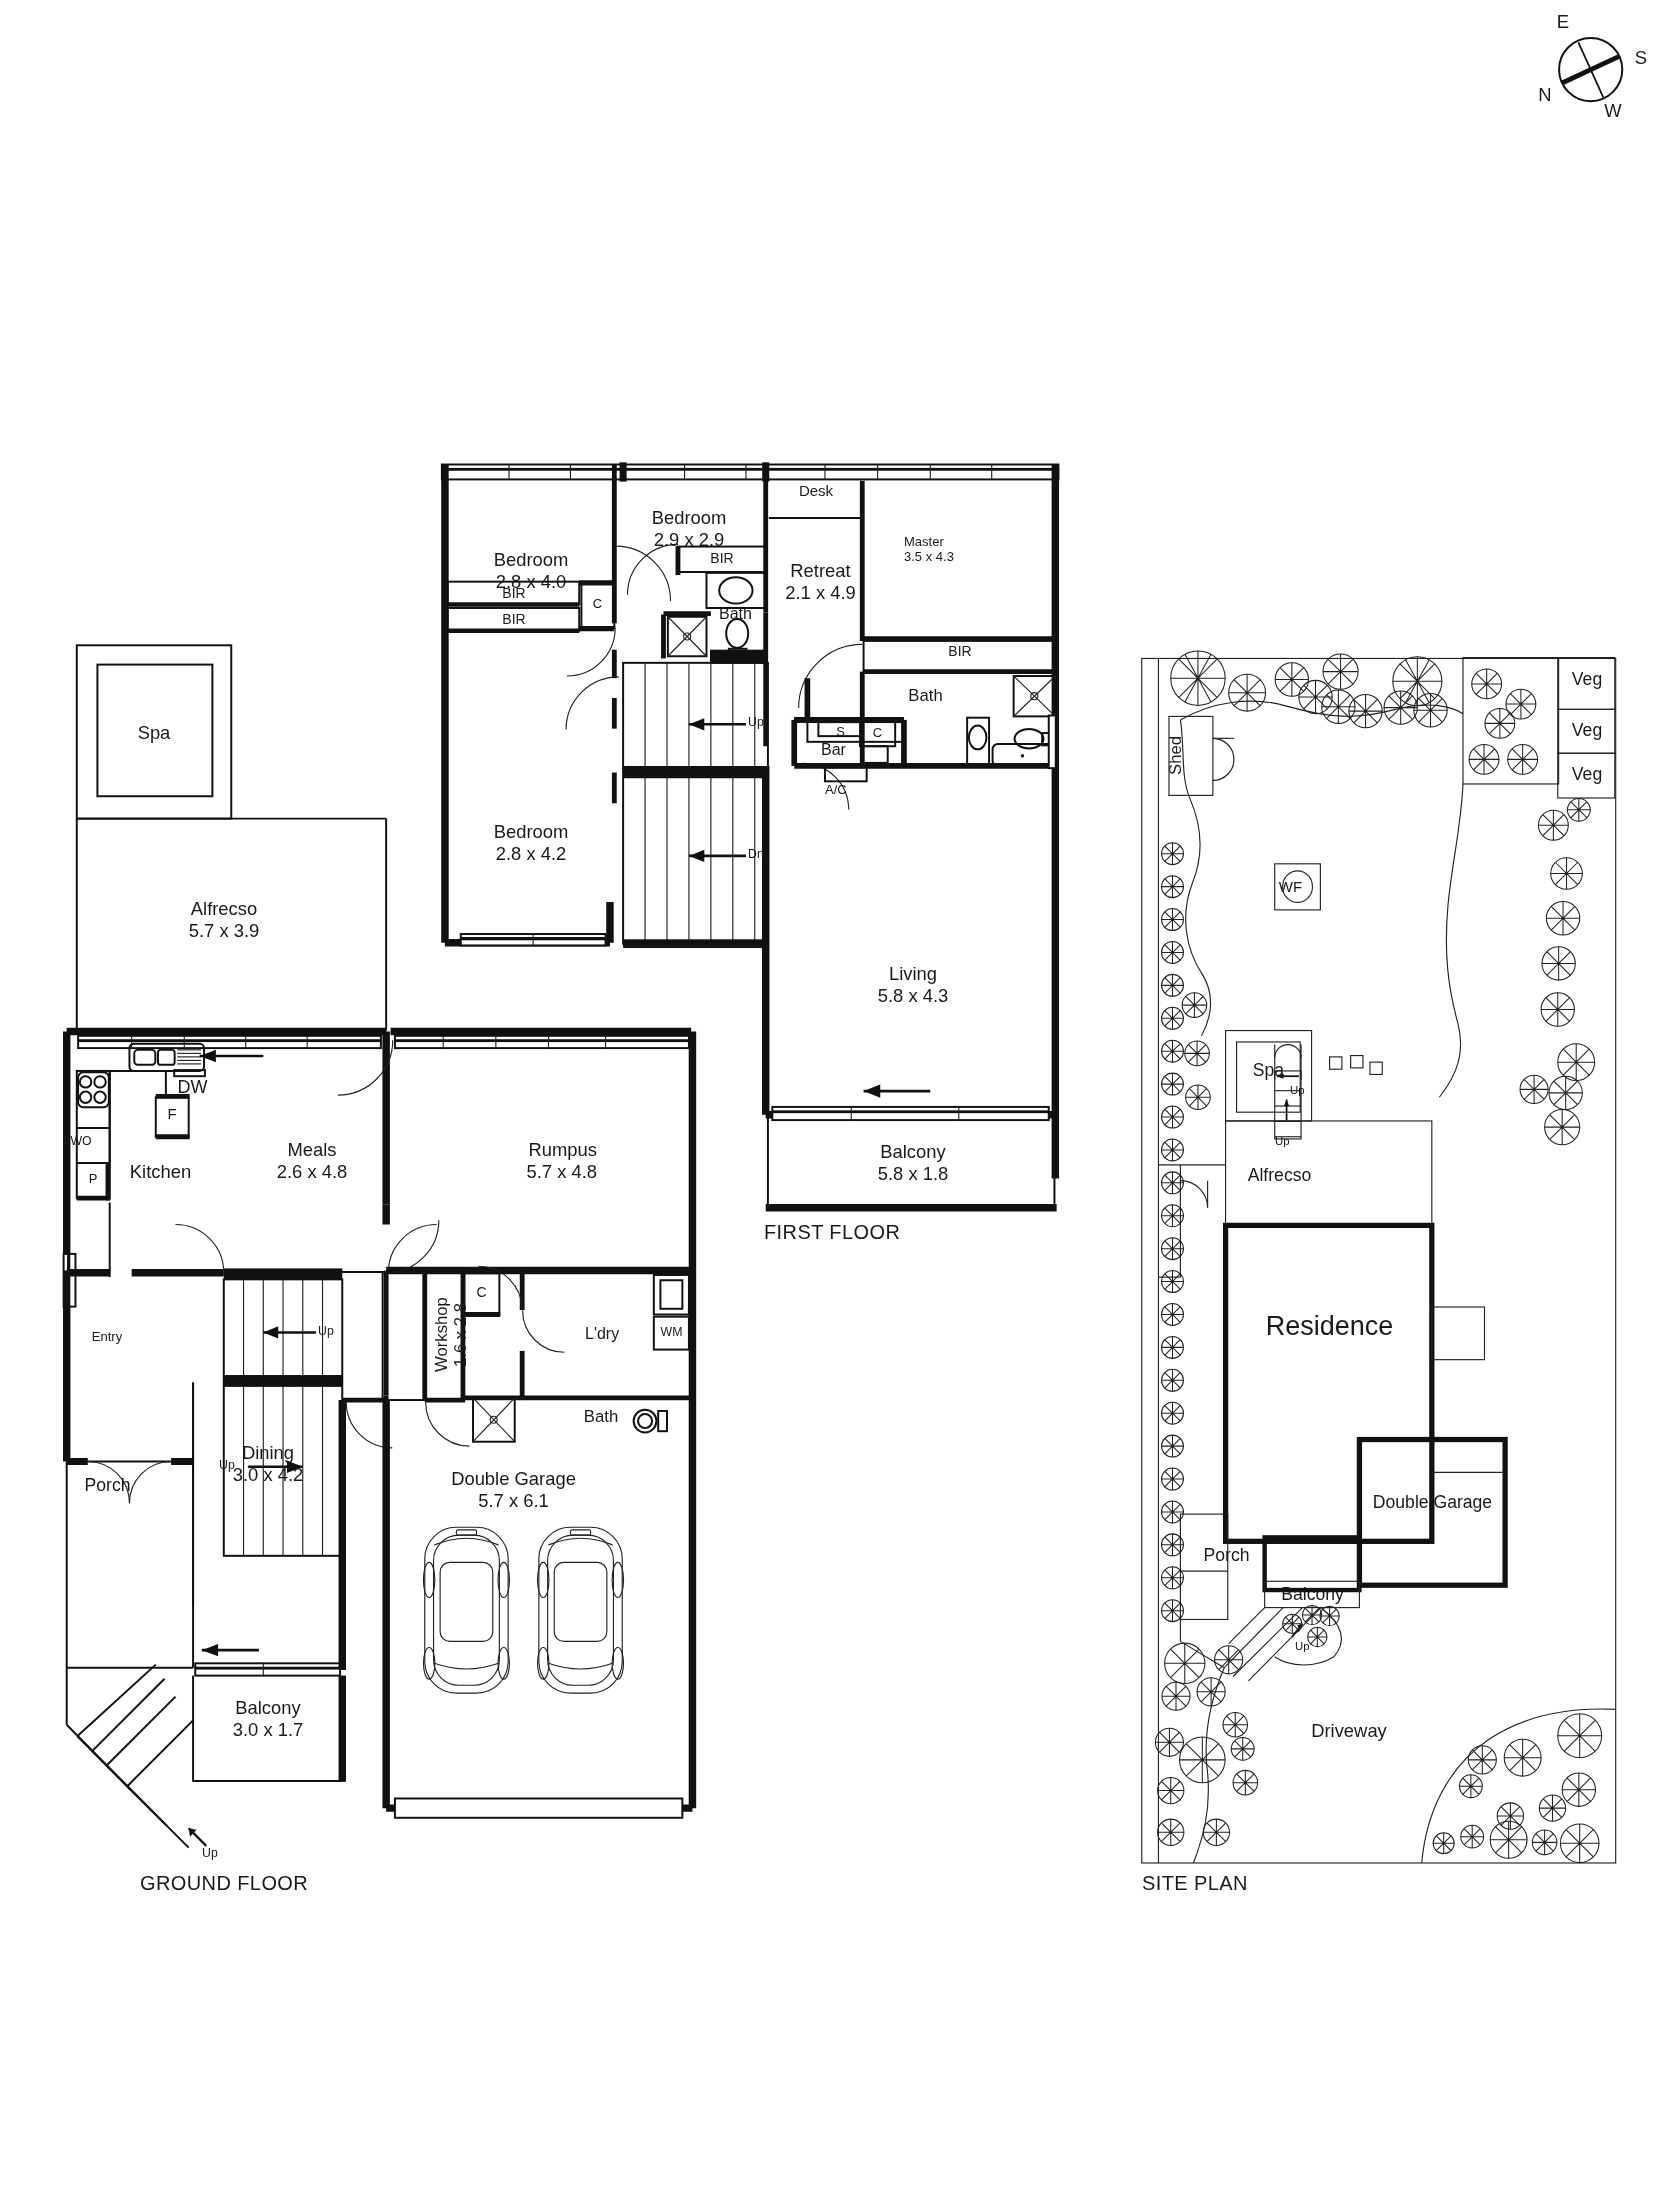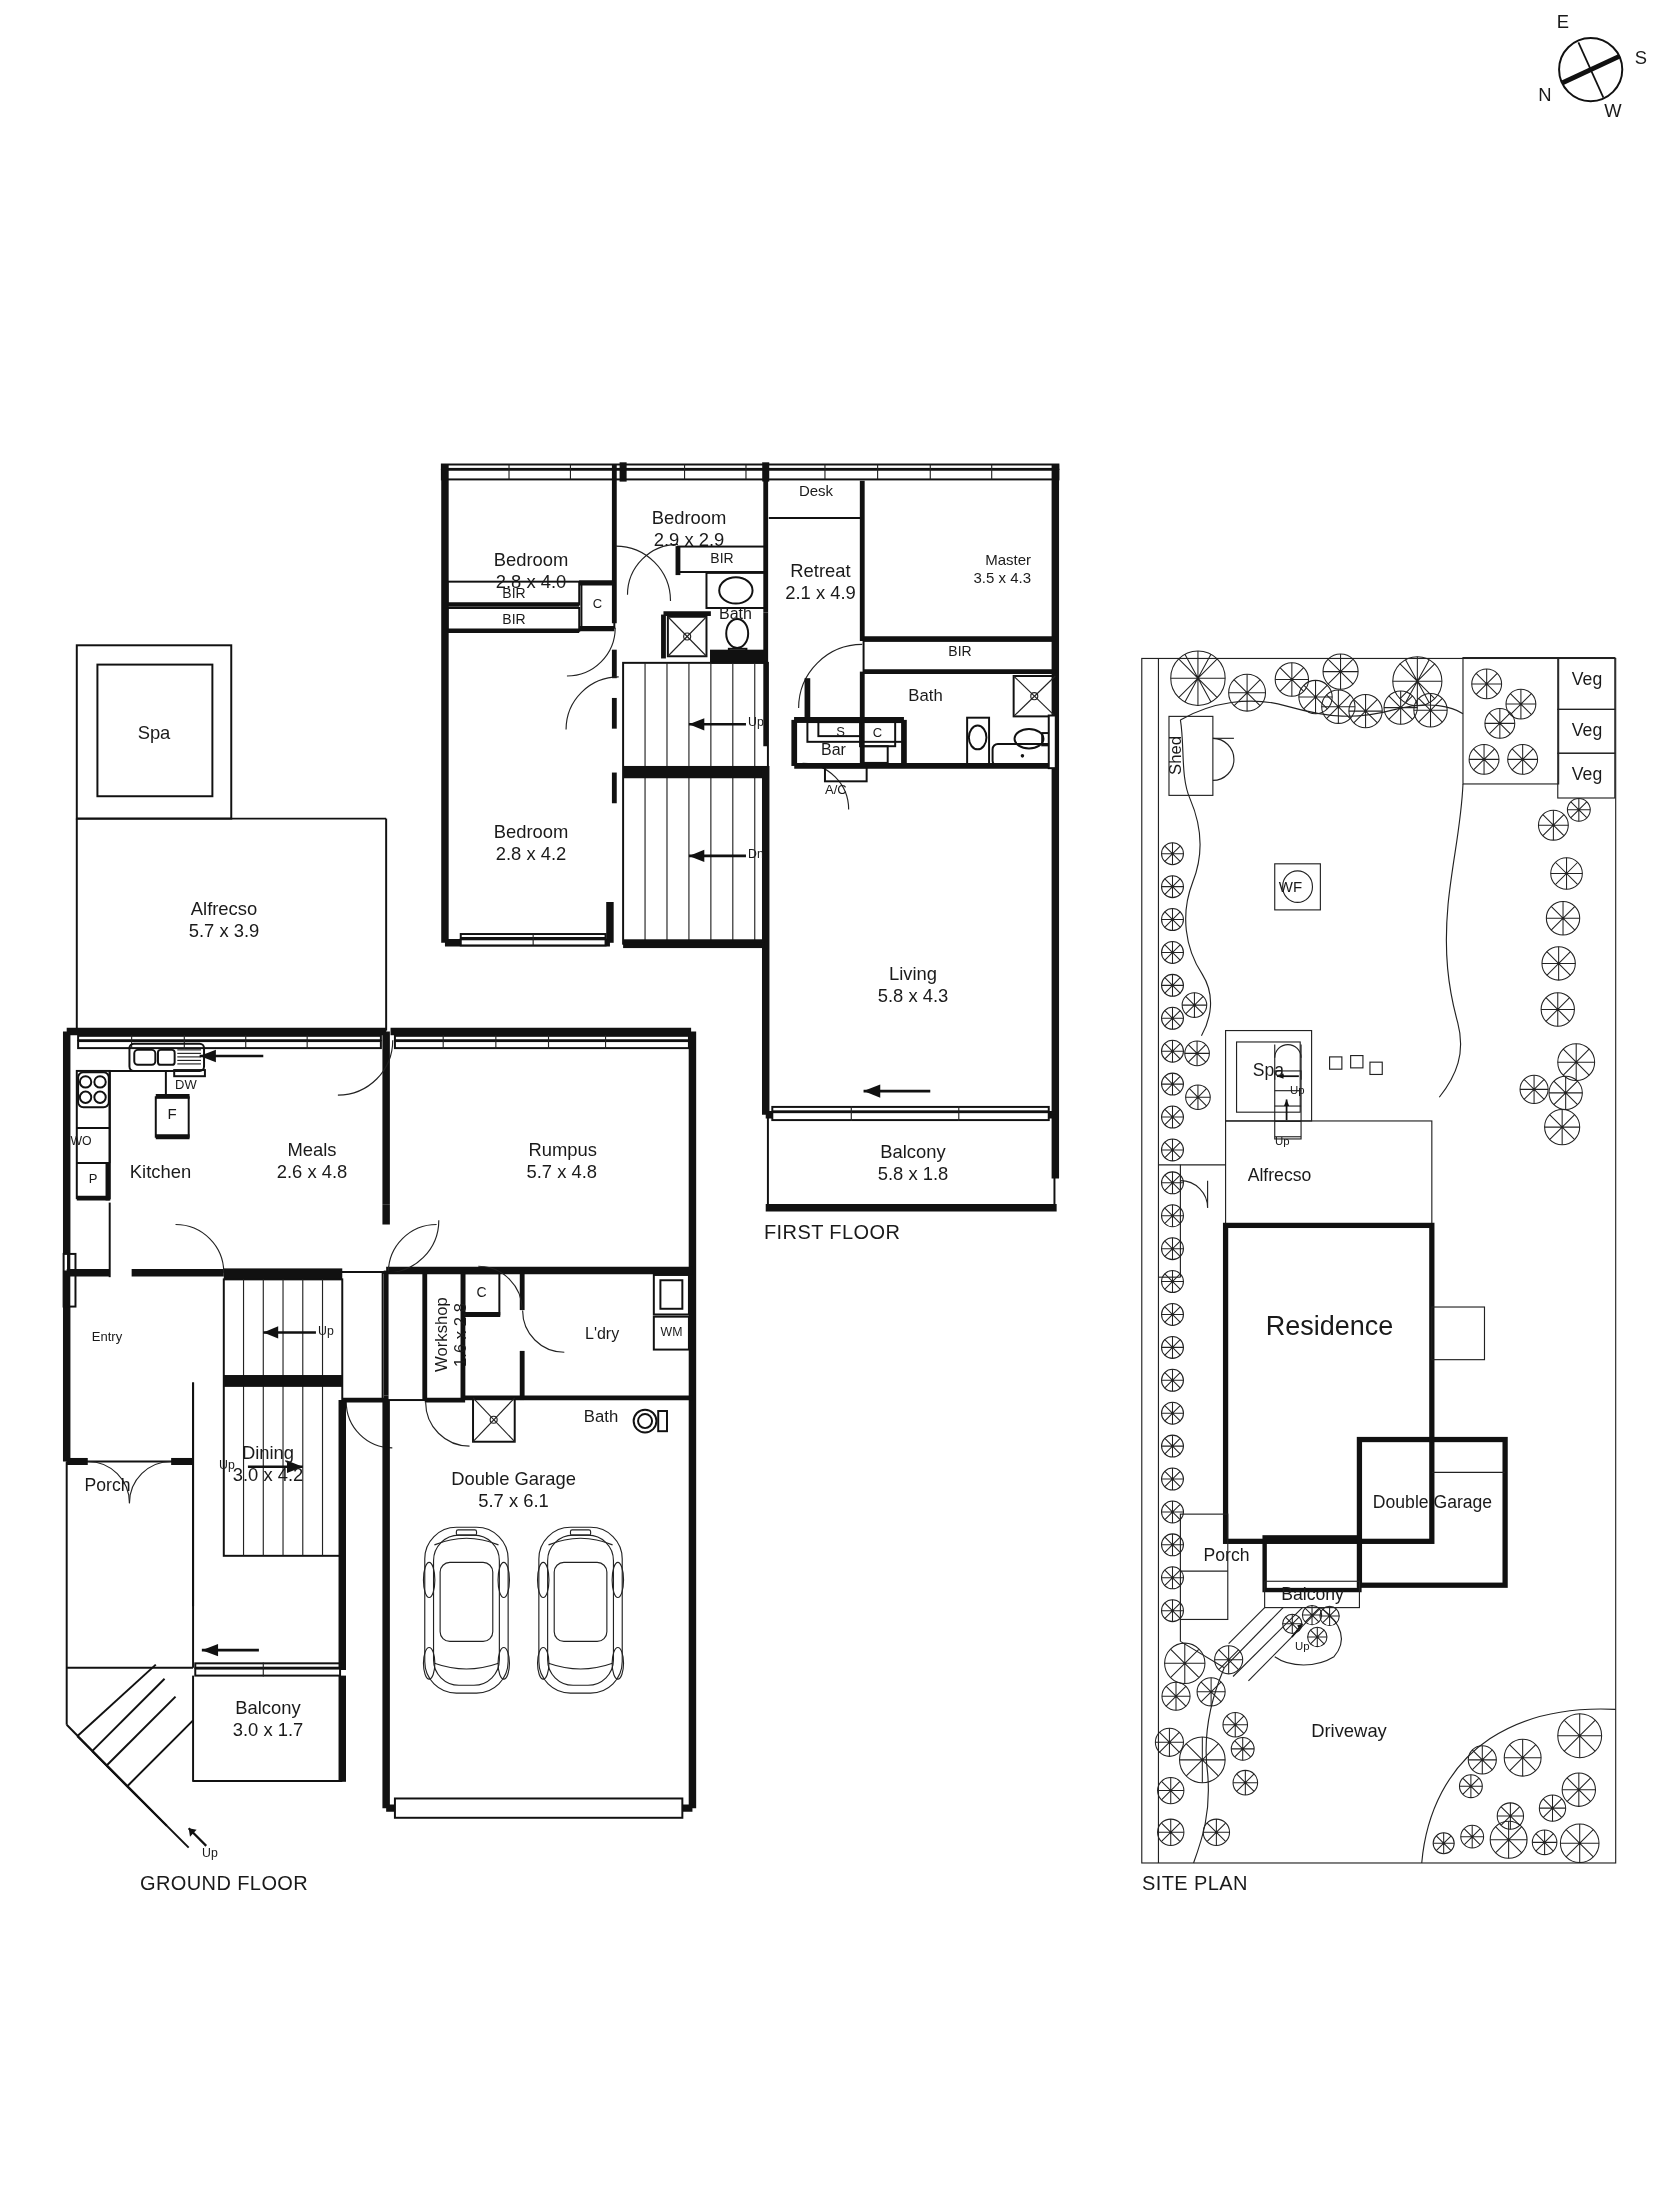--- a/index.html
+++ b/index.html
@@ -216,21 +216,21 @@
       <div>2.9 x 2.9</div>
   </div>
   <div style="position:absolute;left:465px;top:821px;width:132px;text-align:center;font-size:18.4px;line-height:1.18">
     <div>Bedroom</div>
       <div>2.8 x 4.2</div>
   </div>
   <div style="position:absolute;left:764px;top:560px;width:113px;text-align:center;font-size:18.4px;line-height:1.18">
     <div>Retreat</div>
       <div>2.1 x 4.9</div>
   </div>
-  <div style="position:absolute;left:904px;top:551px;width:127px;text-align:right;font-size:15px;line-height:1.18">
+  <div style="position:absolute;left:904px;top:534px;width:127px;text-align:left;font-size:13px;line-height:1.18">
     <div>Master</div>
       <div>3.5 x 4.3</div>
   </div>
   <div style="position:absolute;left:847px;top:963px;width:132px;text-align:center;font-size:18.4px;line-height:1.18">
     <div>Living</div>
       <div>5.8 x 4.3</div>
   </div>
   <div style="position:absolute;left:847px;top:1141px;width:132px;text-align:center;font-size:18.4px;line-height:1.18">
     <div>Balcony</div>
       <div>5.8 x 1.8</div>
@@ -482,21 +482,21 @@
   </div>
   <div style="position:absolute;left:246px;top:1139px;width:132px;text-align:center;font-size:18.4px;line-height:1.18">
     <div>Meals</div>
       <div>2.6 x 4.8</div>
   </div>
   <div style="position:absolute;left:465px;top:1139px;width:132px;text-align:right;font-size:18.4px;line-height:1.18">
     <div>Rumpus</div>
       <div>5.7 x 4.8</div>
   </div>
   <div style="position:absolute;left:112px;top:1161px;width:97px;text-align:center;font-size:18.4px">Kitchen</div>
-  <div style="position:absolute;left:175px;top:1077px;width:35px;font-size:13px">DW</div>
+  <div style="position:absolute;left:175px;top:1077px;width:35px;text-align:center;font-size:18px">DW</div>
   <div style="position:absolute;left:161px;top:1105px;width:22px;text-align:center;font-size:15px">F</div>
   <div style="position:absolute;left:65px;top:1134px;width:32px;text-align:center;font-size:12.3px">WO</div>
   <div style="position:absolute;left:77px;top:1171px;width:32px;text-align:center;font-size:13px">P</div>
   <div style="position:absolute;left:72px;top:1329px;width:70px;text-align:center;font-size:13px">Entry</div>
   <div style="position:absolute;left:68px;top:1475px;width:79px;text-align:center;font-size:17.6px">Porch</div>
   <div style="position:absolute;left:202px;top:1442px;width:132px;text-align:center;font-size:18.4px;line-height:1.18">
     <div>Dining</div>
       <div>3.0 x 4.2</div>
   </div>
   <div style="position:absolute;left:202px;top:1697px;width:132px;text-align:center;font-size:18.4px;line-height:1.18">

